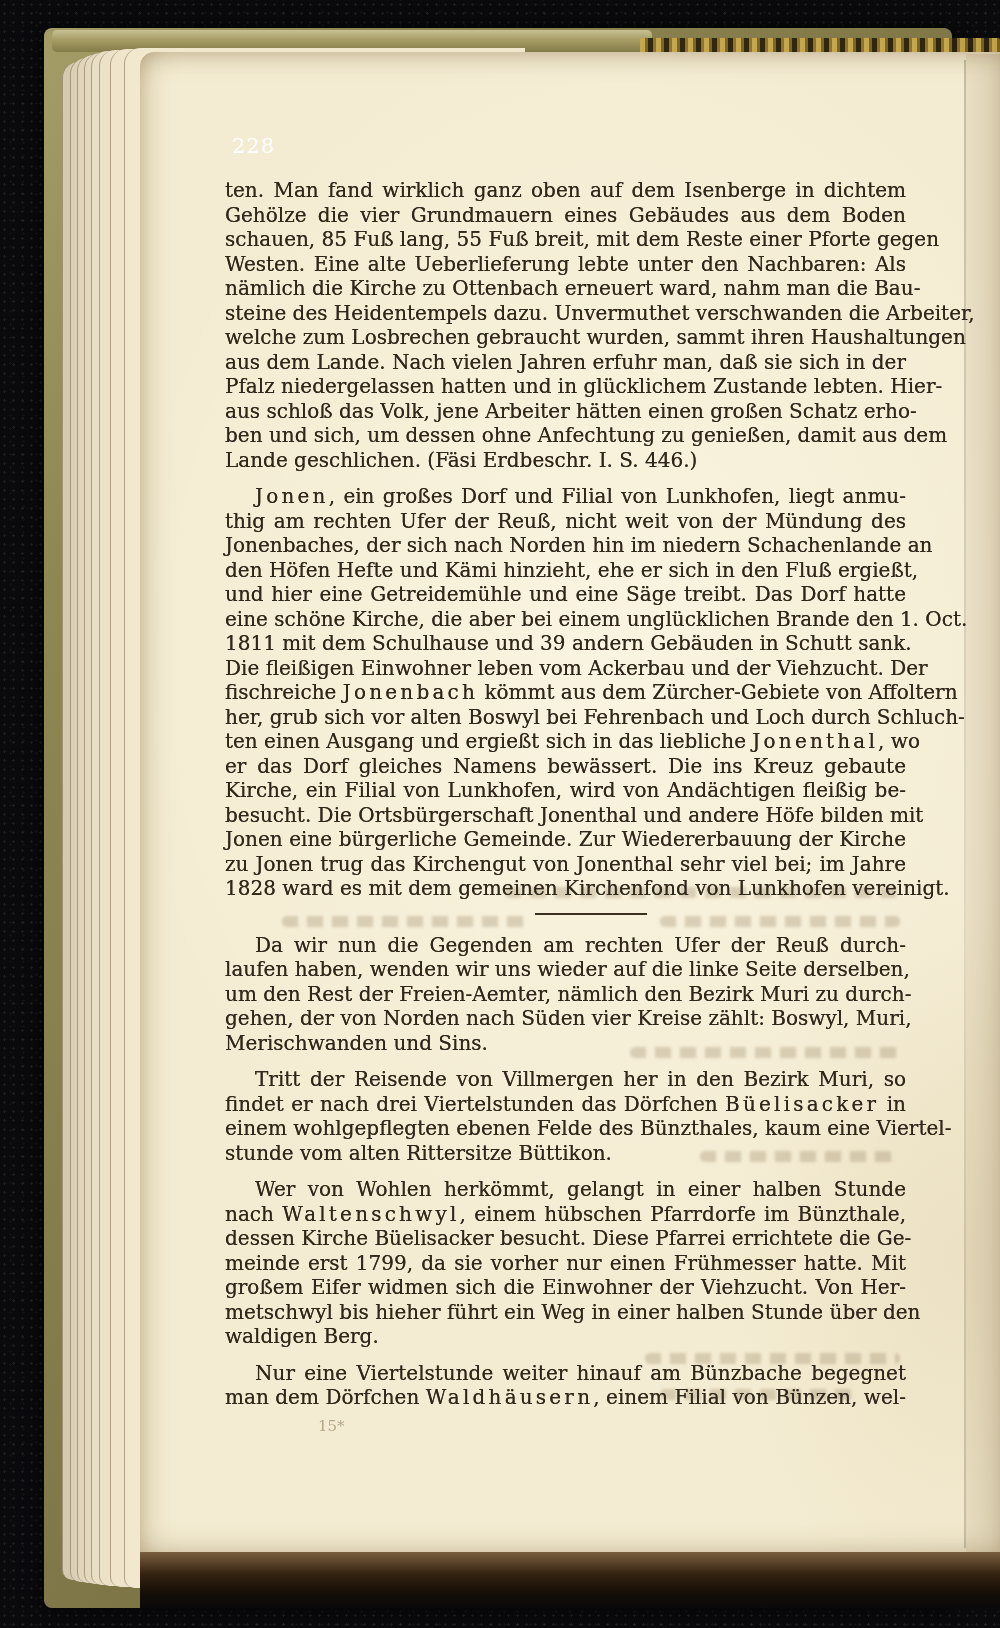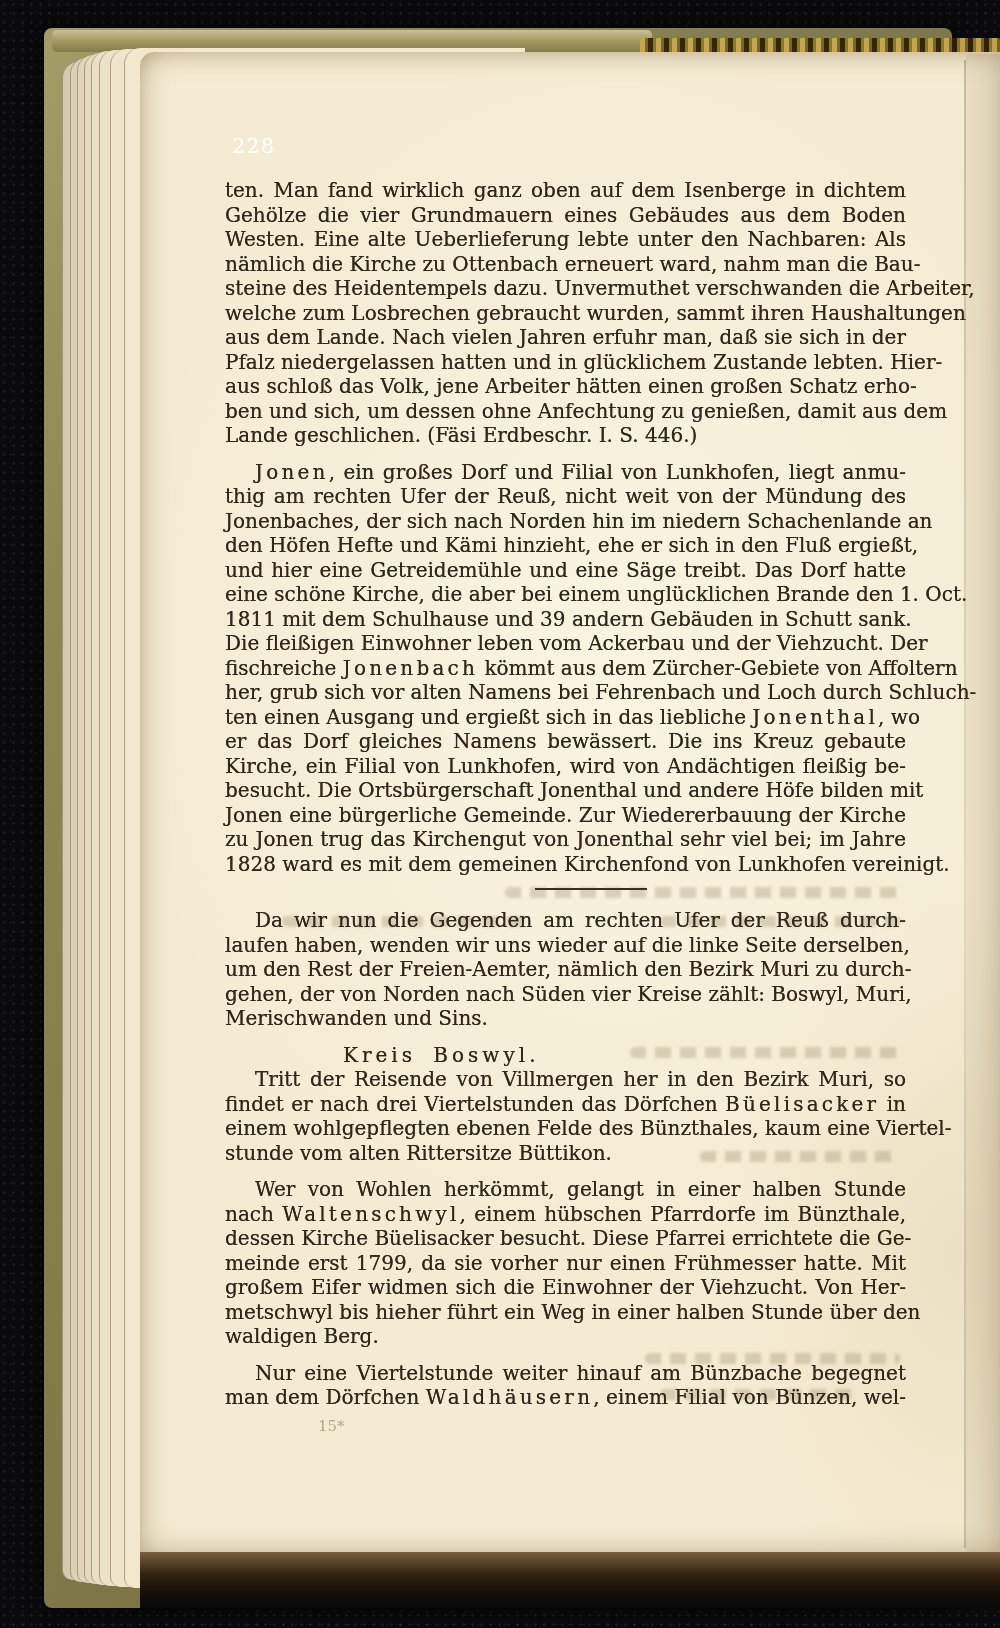--- a/index.html
+++ b/index.html
@@ -132,60 +132,60 @@
 <div class="ghost g5"></div>
 <div class="ghost g6"></div>
 <div class="ghost g7"></div>
 
 <div class="page-number">228</div>
 
 <div class="text-column">
     <div class="paragraph">
       <div class="line">ten.  Man fand wirklich ganz oben auf dem Isenberge in dichtem</div>
       <div class="line">Gehölze die vier Grundmauern eines Gebäudes aus dem Boden</div>
+      <div class="line">schauen, 85 Fuß lang, 55 Fuß breit, mit dem Reste einer Pforte gegen</div>
       <div class="line">Westen.  Eine alte Ueberlieferung lebte unter den Nachbaren: Als</div>
       <div class="line">nämlich die Kirche zu Ottenbach erneuert ward, nahm man die Bau-</div>
       <div class="line">steine des Heidentempels dazu. Unvermuthet verschwanden die Arbeiter,</div>
       <div class="line">welche zum Losbrechen gebraucht wurden, sammt ihren Haushaltungen</div>
       <div class="line">aus dem Lande.  Nach vielen Jahren erfuhr man, daß sie sich in der</div>
       <div class="line">Pfalz niedergelassen hatten und in glücklichem Zustande lebten.  Hier-</div>
       <div class="line">aus schloß das Volk, jene Arbeiter hätten einen großen Schatz erho-</div>
       <div class="line">ben und sich, um dessen ohne Anfechtung zu genießen, damit aus dem</div>
       <div class="line lastline">Lande geschlichen. (Fäsi Erdbeschr. I. S. 446.)</div>
     </div>
     <div class="paragraph">
       <div class="line first"><span class="sperr">Jonen</span>, ein großes Dorf und Filial von Lunkhofen, liegt anmu-</div>
       <div class="line">thig am rechten Ufer der Reuß, nicht weit von der Mündung des</div>
       <div class="line">Jonenbaches, der sich nach Norden hin im niedern Schachenlande an</div>
       <div class="line">den Höfen Hefte und Kämi hinzieht, ehe er sich in den Fluß ergießt,</div>
       <div class="line">und hier eine Getreidemühle und eine Säge treibt.  Das Dorf hatte</div>
       <div class="line">eine schöne Kirche, die aber bei einem unglücklichen Brande den 1. Oct.</div>
       <div class="line">1811 mit dem Schulhause und 39 andern Gebäuden in Schutt sank.</div>
       <div class="line">Die fleißigen Einwohner leben vom Ackerbau und der Viehzucht.  Der</div>
       <div class="line">fischreiche <span class="sperr">Jonenbach</span> kömmt aus dem Zürcher-Gebiete von Affoltern</div>
-      <div class="line">her, grub sich vor alten Namens bei Fehrenbach und Loch durch Schluch-</div>
+      <div class="line">her, grub sich vor alten Boswyl bei Fehrenbach und Loch durch Schluch-</div>
       <div class="line">ten einen Ausgang und ergießt sich in das liebliche <span class="sperr">Jonenthal</span>, wo</div>
       <div class="line">er das Dorf gleiches Namens bewässert.  Die ins Kreuz gebaute</div>
       <div class="line">Kirche, ein Filial von Lunkhofen, wird von Andächtigen fleißig be-</div>
       <div class="line">besucht.  Die Ortsbürgerschaft Jonenthal und andere Höfe bilden mit</div>
       <div class="line">Jonen eine bürgerliche Gemeinde.  Zur Wiedererbauung der Kirche</div>
       <div class="line">zu Jonen trug das Kirchengut von Jonenthal sehr viel bei; im Jahre</div>
       <div class="line lastline">1828 ward es mit dem gemeinen Kirchenfond von Lunkhofen vereinigt.</div>
     </div>
     <div class="divider-wrap">
       <span class="divider-rule"></span>
     </div>
     <div class="paragraph">
       <div class="line first">Da wir nun die Gegenden am rechten Ufer der Reuß durch-</div>
       <div class="line">laufen haben, wenden wir uns wieder auf die linke Seite derselben,</div>
       <div class="line">um den Rest der Freien-Aemter, nämlich den Bezirk Muri zu durch-</div>
       <div class="line">gehen, der von Norden nach Süden vier Kreise zählt: Boswyl, Muri,</div>
       <div class="line lastline">Merischwanden und Sins.</div>
     </div>
-    <div class="section-heading">Kreis Boswyl.</div>
     <div class="paragraph">
       <div class="line first">Tritt der Reisende von Villmergen her in den Bezirk Muri, so</div>
       <div class="line">findet er nach drei Viertelstunden das Dörfchen <span class="sperr">Büelisacker</span> in</div>
       <div class="line">einem wohlgepflegten ebenen Felde des Bünzthales, kaum eine Viertel-</div>
       <div class="line lastline">stunde vom alten Rittersitze Büttikon.</div>
     </div>
     <div class="paragraph">
       <div class="line first">Wer von Wohlen herkömmt, gelangt in einer halben Stunde</div>
       <div class="line">nach <span class="sperr">Waltenschwyl</span>, einem hübschen Pfarrdorfe im Bünzthale,</div>
       <div class="line">dessen Kirche Büelisacker besucht.  Diese Pfarrei errichtete die Ge-</div>

